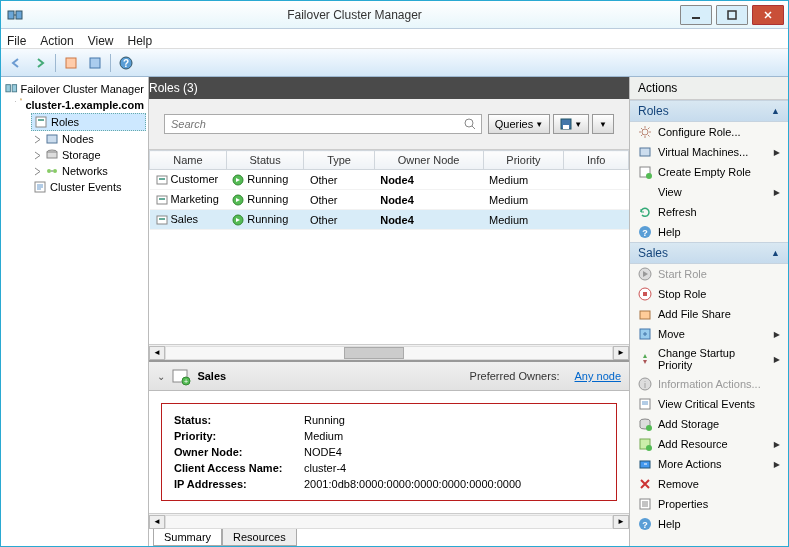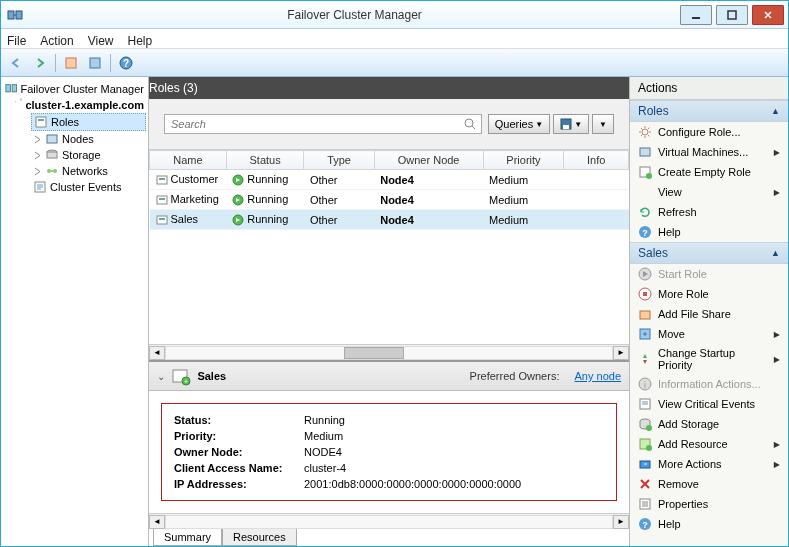--- a/index.html
+++ b/index.html
@@ -444,21 +444,21 @@
           </span>
           <span>Start Role</span>
         </div>
         <div class="item">
           <span class="aic">
             <svg viewBox="0 0 14 14">
               <circle cx="7" cy="7" r="6" fill="#fff" stroke="#c55"></circle>
               <rect x="5" y="5" width="4" height="4" fill="#c55"></rect>
             </svg>
           </span>
-          <span>More Role</span>
+          <span>Stop Role</span>
         </div>
         <div class="item">
           <span class="aic">
             <svg viewBox="0 0 14 14">
               <rect x="2" y="4" width="10" height="8" fill="#fc9" stroke="#a74"></rect>
             </svg>
           </span>
           <span>Add File Share</span>
         </div>
         <div class="item">

